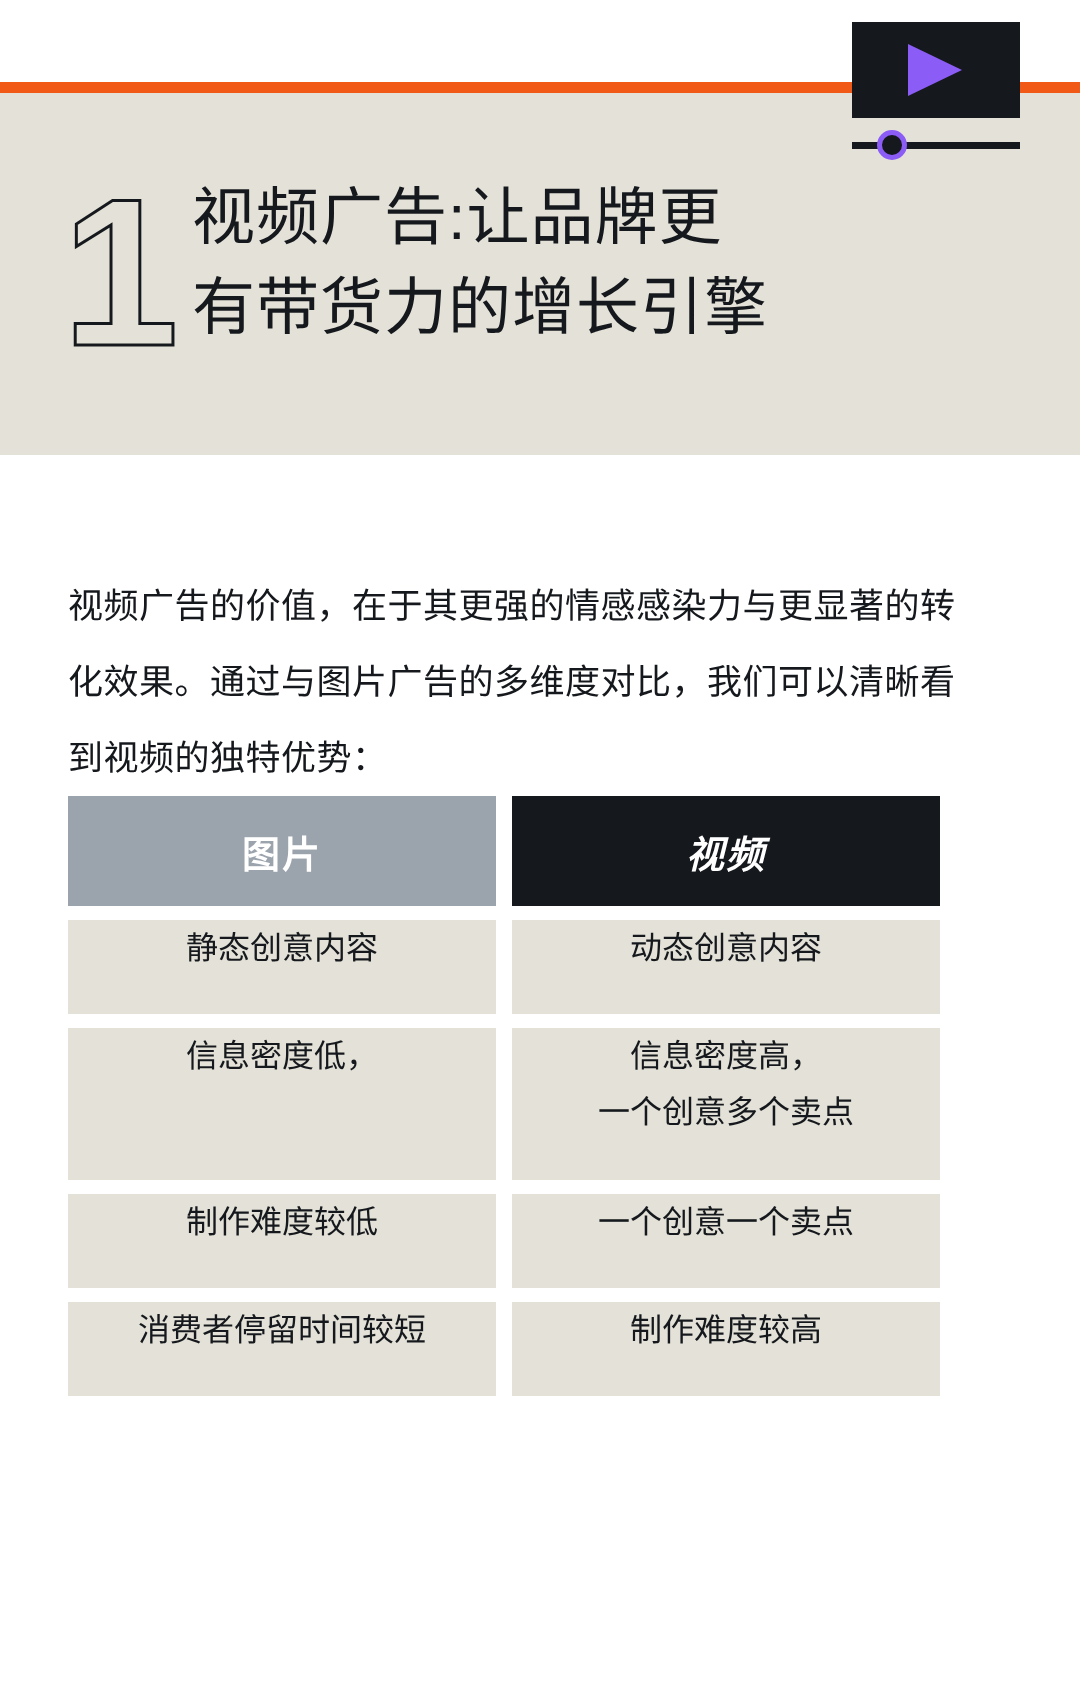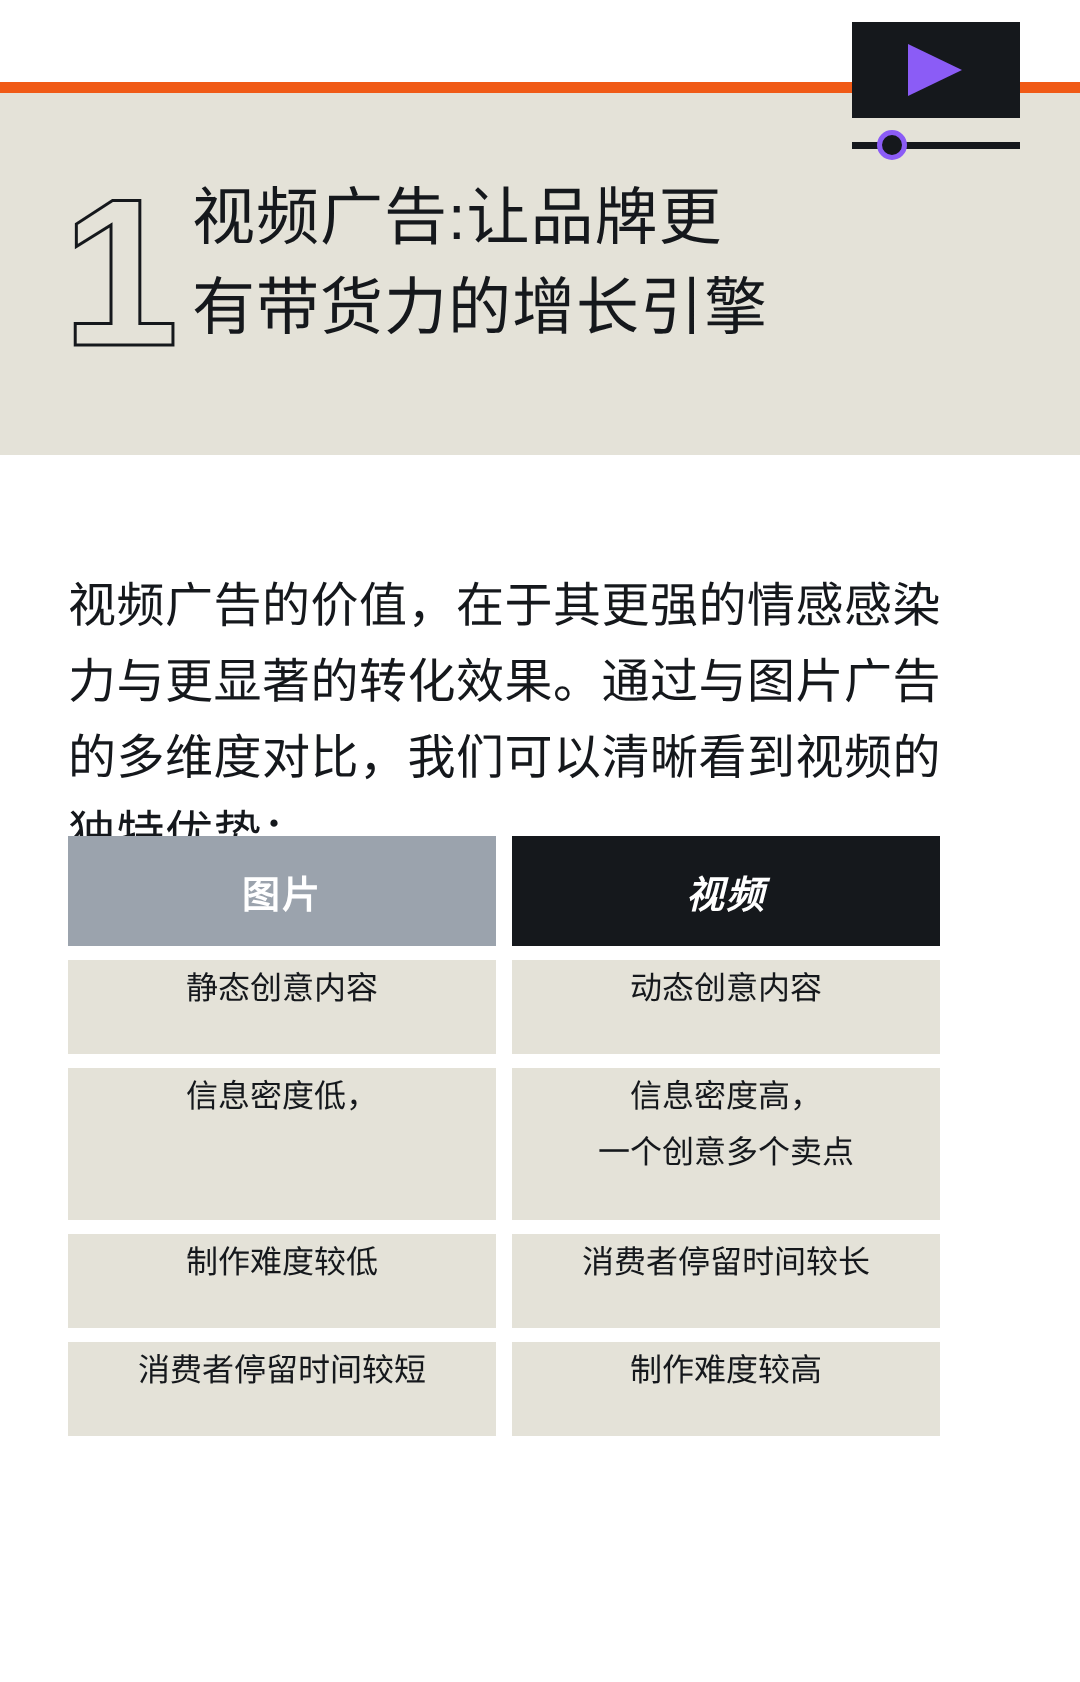--- a/index.html
+++ b/index.html
@@ -106,31 +106,31 @@
     color: #15181c;
   }
   .header-title .l2 { display: block; }
 
   
   .intro {
     position: absolute;
     left: 68px;
     top: 568px;
     width: 890px;
-    font-size: 48px;
+    font-size: 35px;
     line-height: 76px;
     color: #15181c;
     letter-spacing: 0.5px;
   }
 
   
   .table {
     position: absolute;
     left: 68px;
-    top: 836px;
+    top: 796px;
     width: 872px;
     display: flex;
     gap: 16px;
   }
   .col {
     width: 428px;
     display: flex;
     flex-direction: column;
     gap: 14px;
   }
@@ -213,20 +213,20 @@
     <div class="col-head">视频</div>
 
     <div class="cell h1">
       <span class="line">动态创意内容</span>
     </div>
     <div class="cell h2">
       <span class="line">信息密度高，</span>
       <span class="line">一个创意多个卖点</span>
     </div>
     <div class="cell h1">
-      <span class="line">消费者停留时间较长</span>
+      <span class="line">一个创意一个卖点</span>
     </div>
     <div class="cell h1">
       <span class="line">制作难度较高</span>
     </div>
   </div>
 
 </div>
 
 </body></html>

